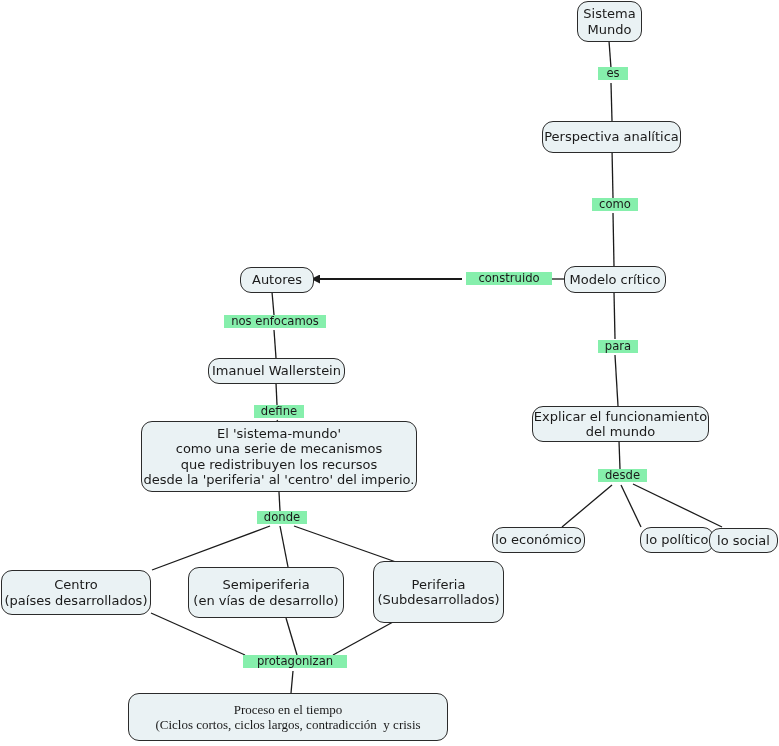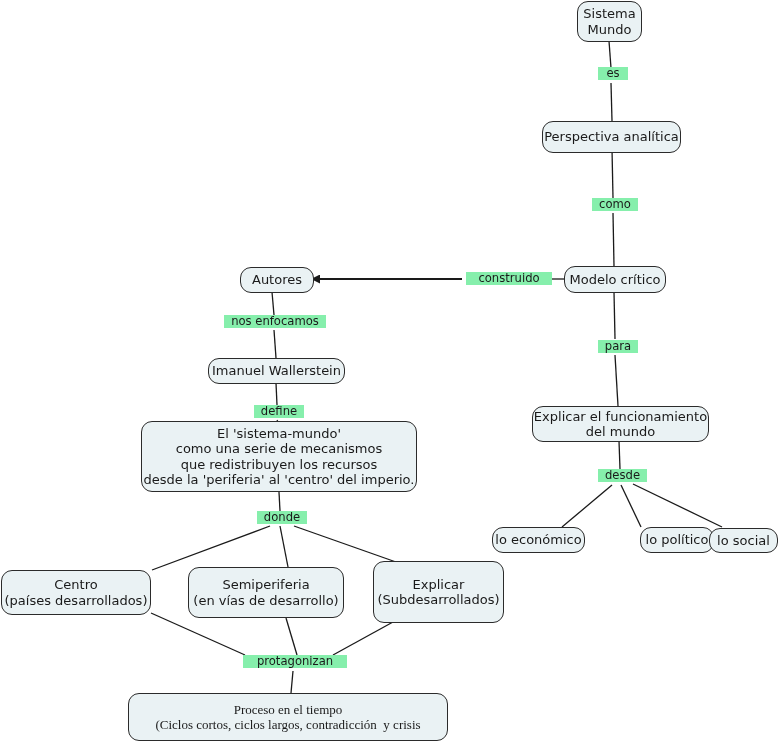--- a/index.html
+++ b/index.html
@@ -124,21 +124,21 @@
   <div class="node" style="left:640px; top:527px; width:74px; height:26px;">lo político</div>
 
   <div class="node" style="left:709px; top:528px; width:69px; height:25px;">lo social</div>
 
   <div class="node" style="left:1px; top:570px; width:150px; height:45px;">Centro
 (países desarrollados)</div>
 
   <div class="node" style="left:188px; top:567px; width:156px; height:51px;">Semiperiferia
 (en vías de desarrollo)</div>
 
-  <div class="node" style="left:373px; top:561px; width:131px; height:62px;">Explicar
+  <div class="node" style="left:373px; top:561px; width:131px; height:62px;">Periferia
 (Subdesarrollados)</div>
 
   <div class="node" style="left:128px; top:693px; width:320px; height:48px;font-family:Liberation Serif, serif;">Proceso en el tiempo
 (Ciclos cortos, ciclos largos, contradicción  y crisis</div>
 
   <div class="link-label" style="left:598px; top:67px; width:26px;">es</div>
 
   <div class="link-label" style="left:592px; top:198px; width:42px;">como</div>
 
   <div class="link-label" style="left:466px; top:272px; width:82px;">construido</div>

